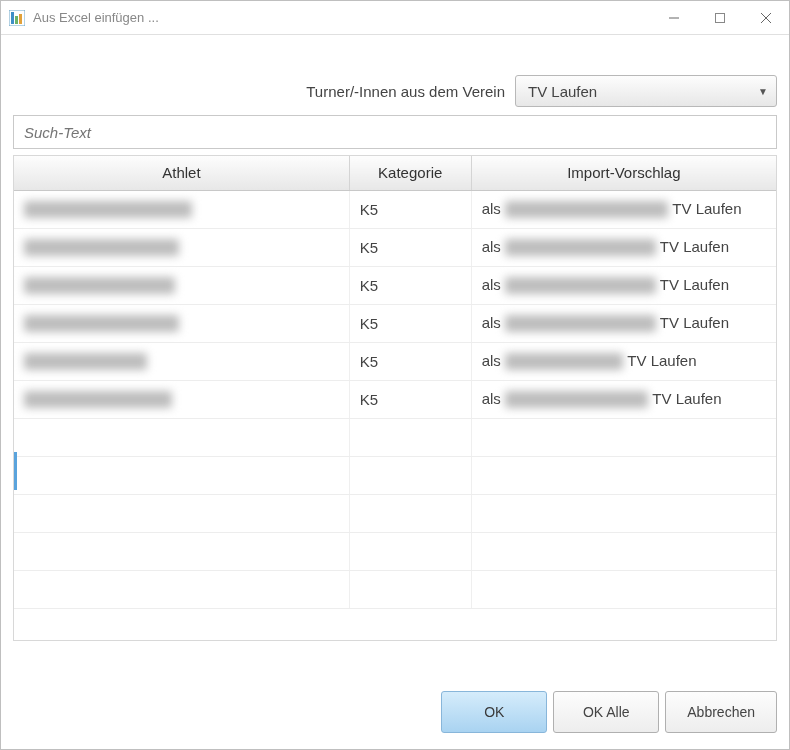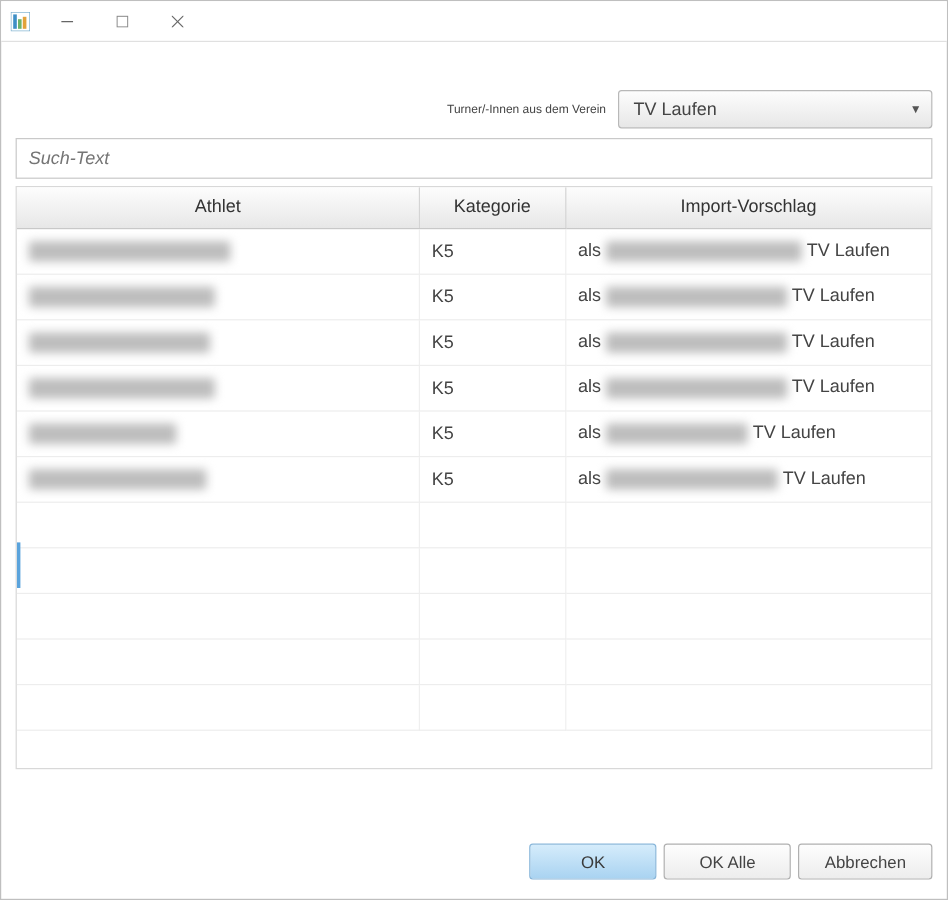--- a/index.html
+++ b/index.html
@@ -65,21 +65,21 @@
   .row-top {
     display: flex;
     align-items: center;
     justify-content: flex-end;
     margin-top: 30px;
     margin-bottom: 8px;
     gap: 10px;
   }
   .row-top label {
     color: #444;
-    font-size: 10px;
+    font-size: 15px;
   }
   .dropdown {
     width: 262px;
     height: 32px;
     background: linear-gradient(#fdfdfd, #e7e7e7);
     border: 1px solid #b8b8b8;
     border-radius: 3px;
     display: flex;
     align-items: center;
     padding: 0 8px 0 12px;
@@ -154,21 +154,21 @@
 
   .footer {
     display: flex;
     justify-content: flex-end;
     align-items: center;
     gap: 6px;
     padding: 14px 12px 16px 12px;
   }
   .btn {
     min-width: 106px;
-    height: 30px;
+    height: 42px;
     border: 1px solid #b0b0b0;
     border-radius: 3px;
     background: linear-gradient(#fdfdfd, #ededed);
     color: #444;
     font-size: 14px;
     display: flex;
     align-items: center;
     justify-content: center;
     padding: 0 21px;
   }
@@ -193,20 +193,21 @@
 
   <div class="titlebar">
     <span class="titlebar-icon">
       <svg viewBox="0 0 16 16" width="16" height="16">
         <rect x="0" y="0" width="16" height="16" fill="#ffffff" stroke="#6aa6c9" stroke-width="1"></rect>
         <rect x="2" y="2" width="3" height="12" fill="#3e8fc6"></rect>
         <rect x="6" y="6" width="3" height="8" fill="#6bb36b"></rect>
         <rect x="10" y="4" width="3" height="10" fill="#e2a23a"></rect>
       </svg>
     </span>
+    <span class="titlebar-title">Aus Excel einfügen ...</span>
     <div class="titlebar-controls">
       <button class="titlebar-btn">
         <svg width="10" height="10" viewBox="0 0 10 10">
             <line x1="0" y1="5" x2="10" y2="5" stroke="#666" stroke-width="1"></line>
           </svg>
       </button>
       <button class="titlebar-btn">
         <svg width="10" height="10" viewBox="0 0 10 10">
             <rect x="0.5" y="0.5" width="9" height="9" fill="none" stroke="#888" stroke-width="1"></rect>
           </svg>

